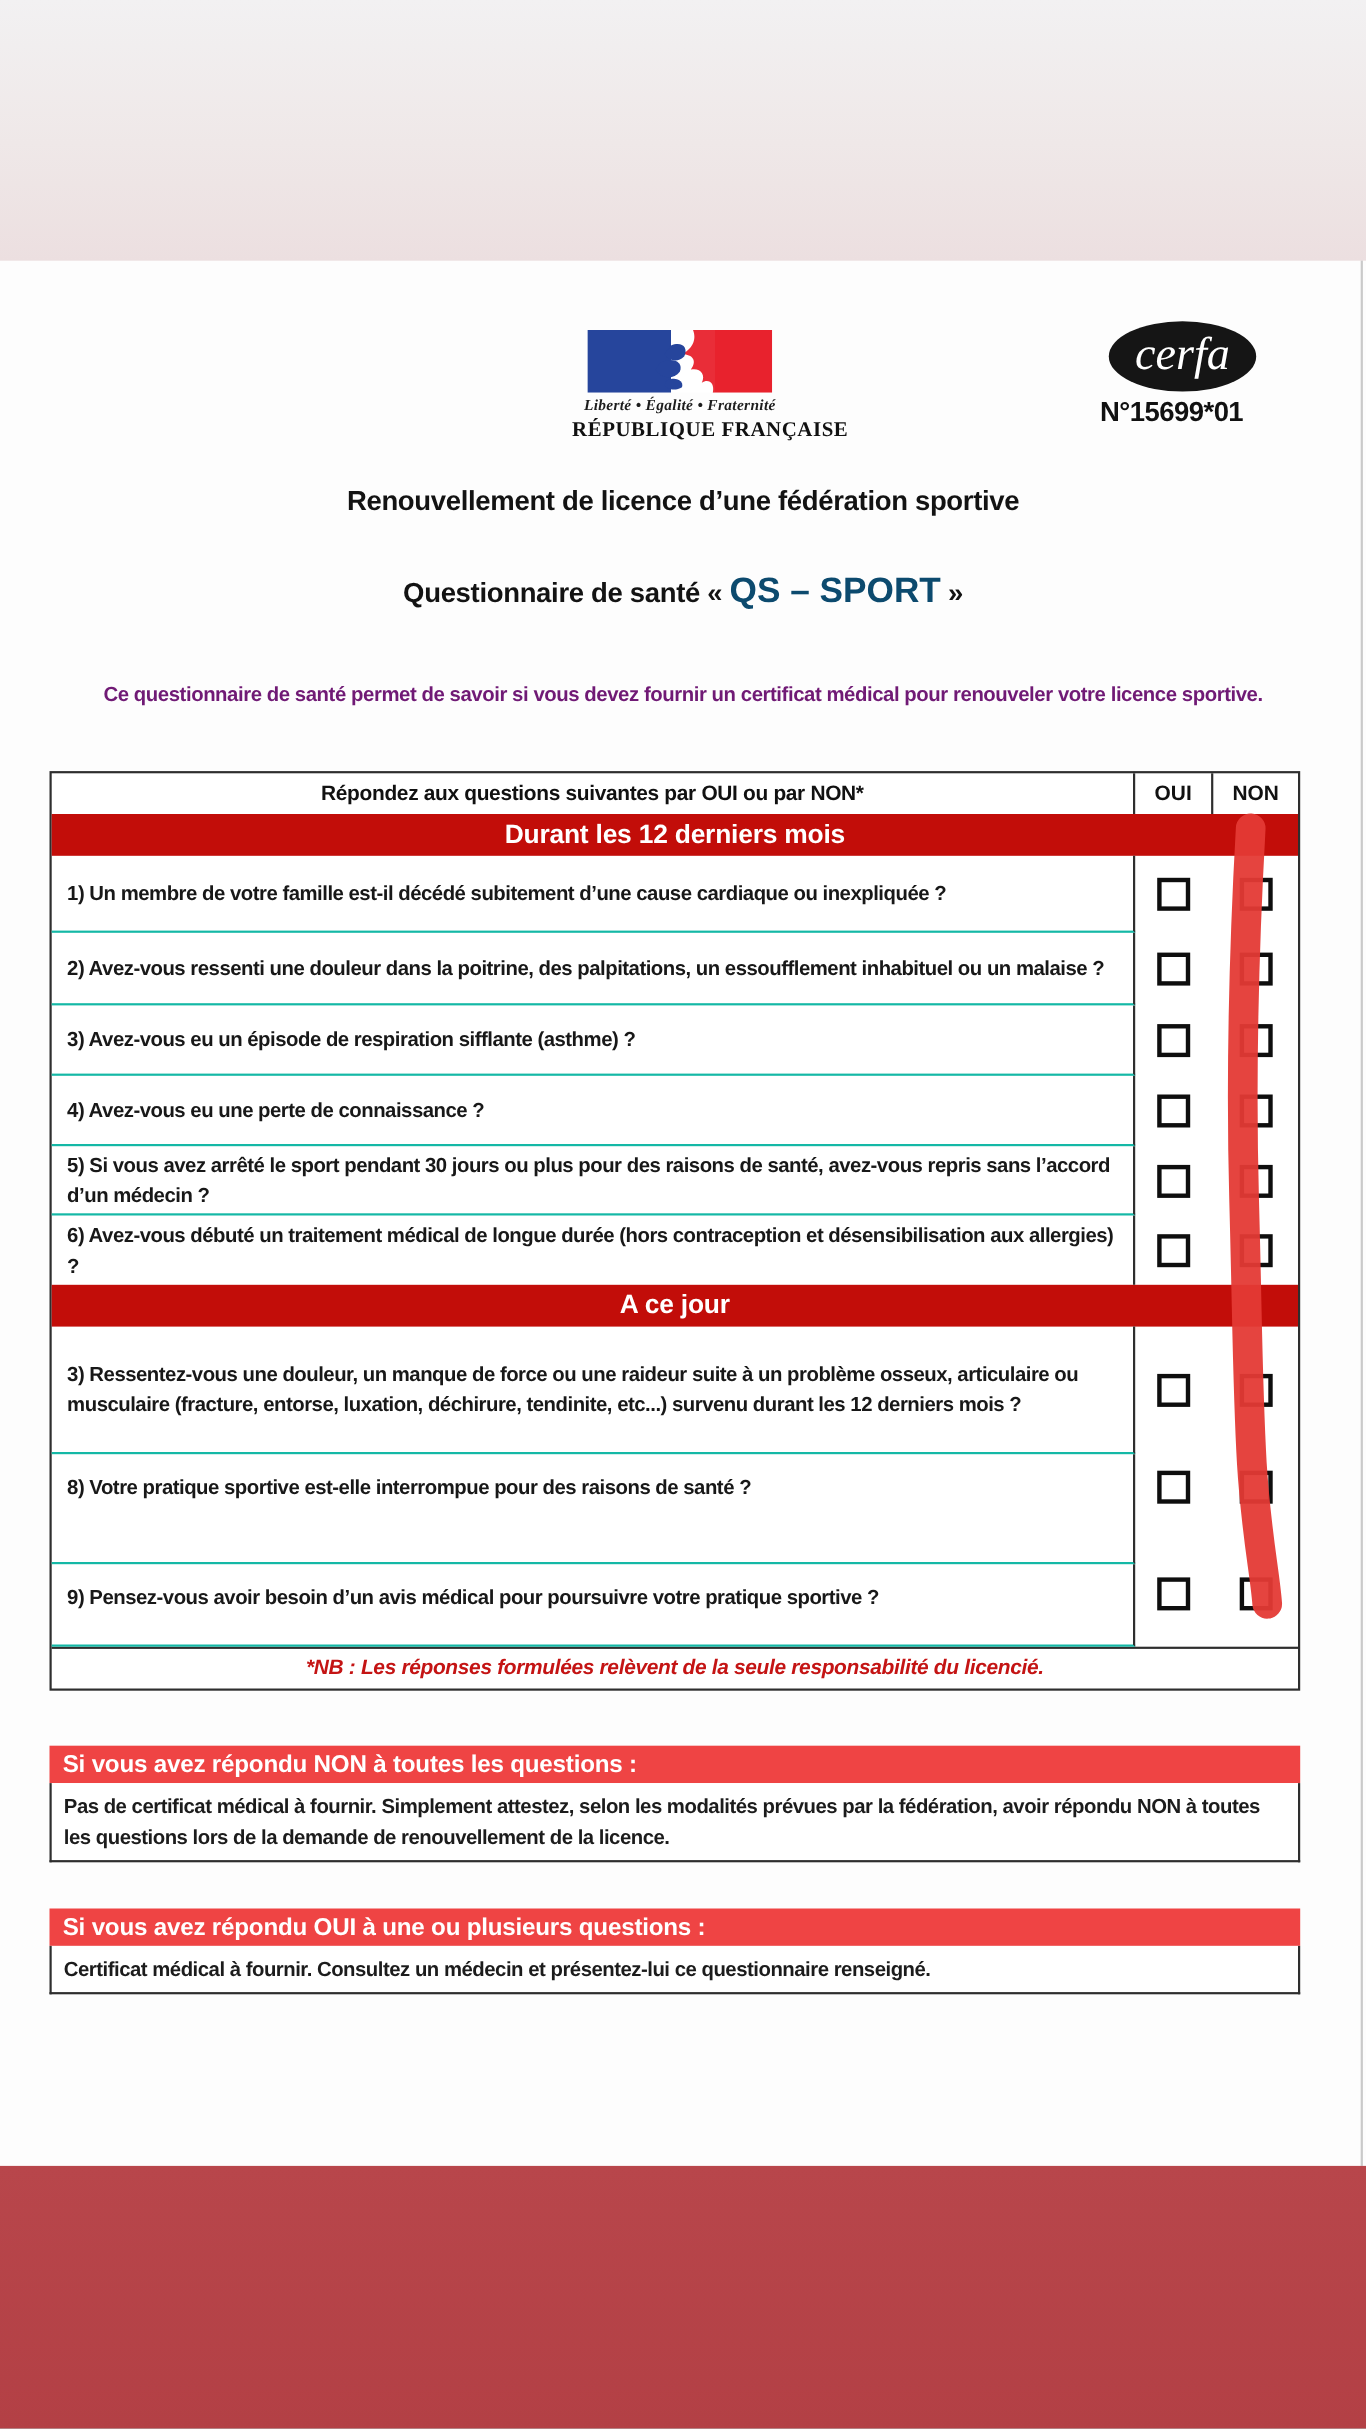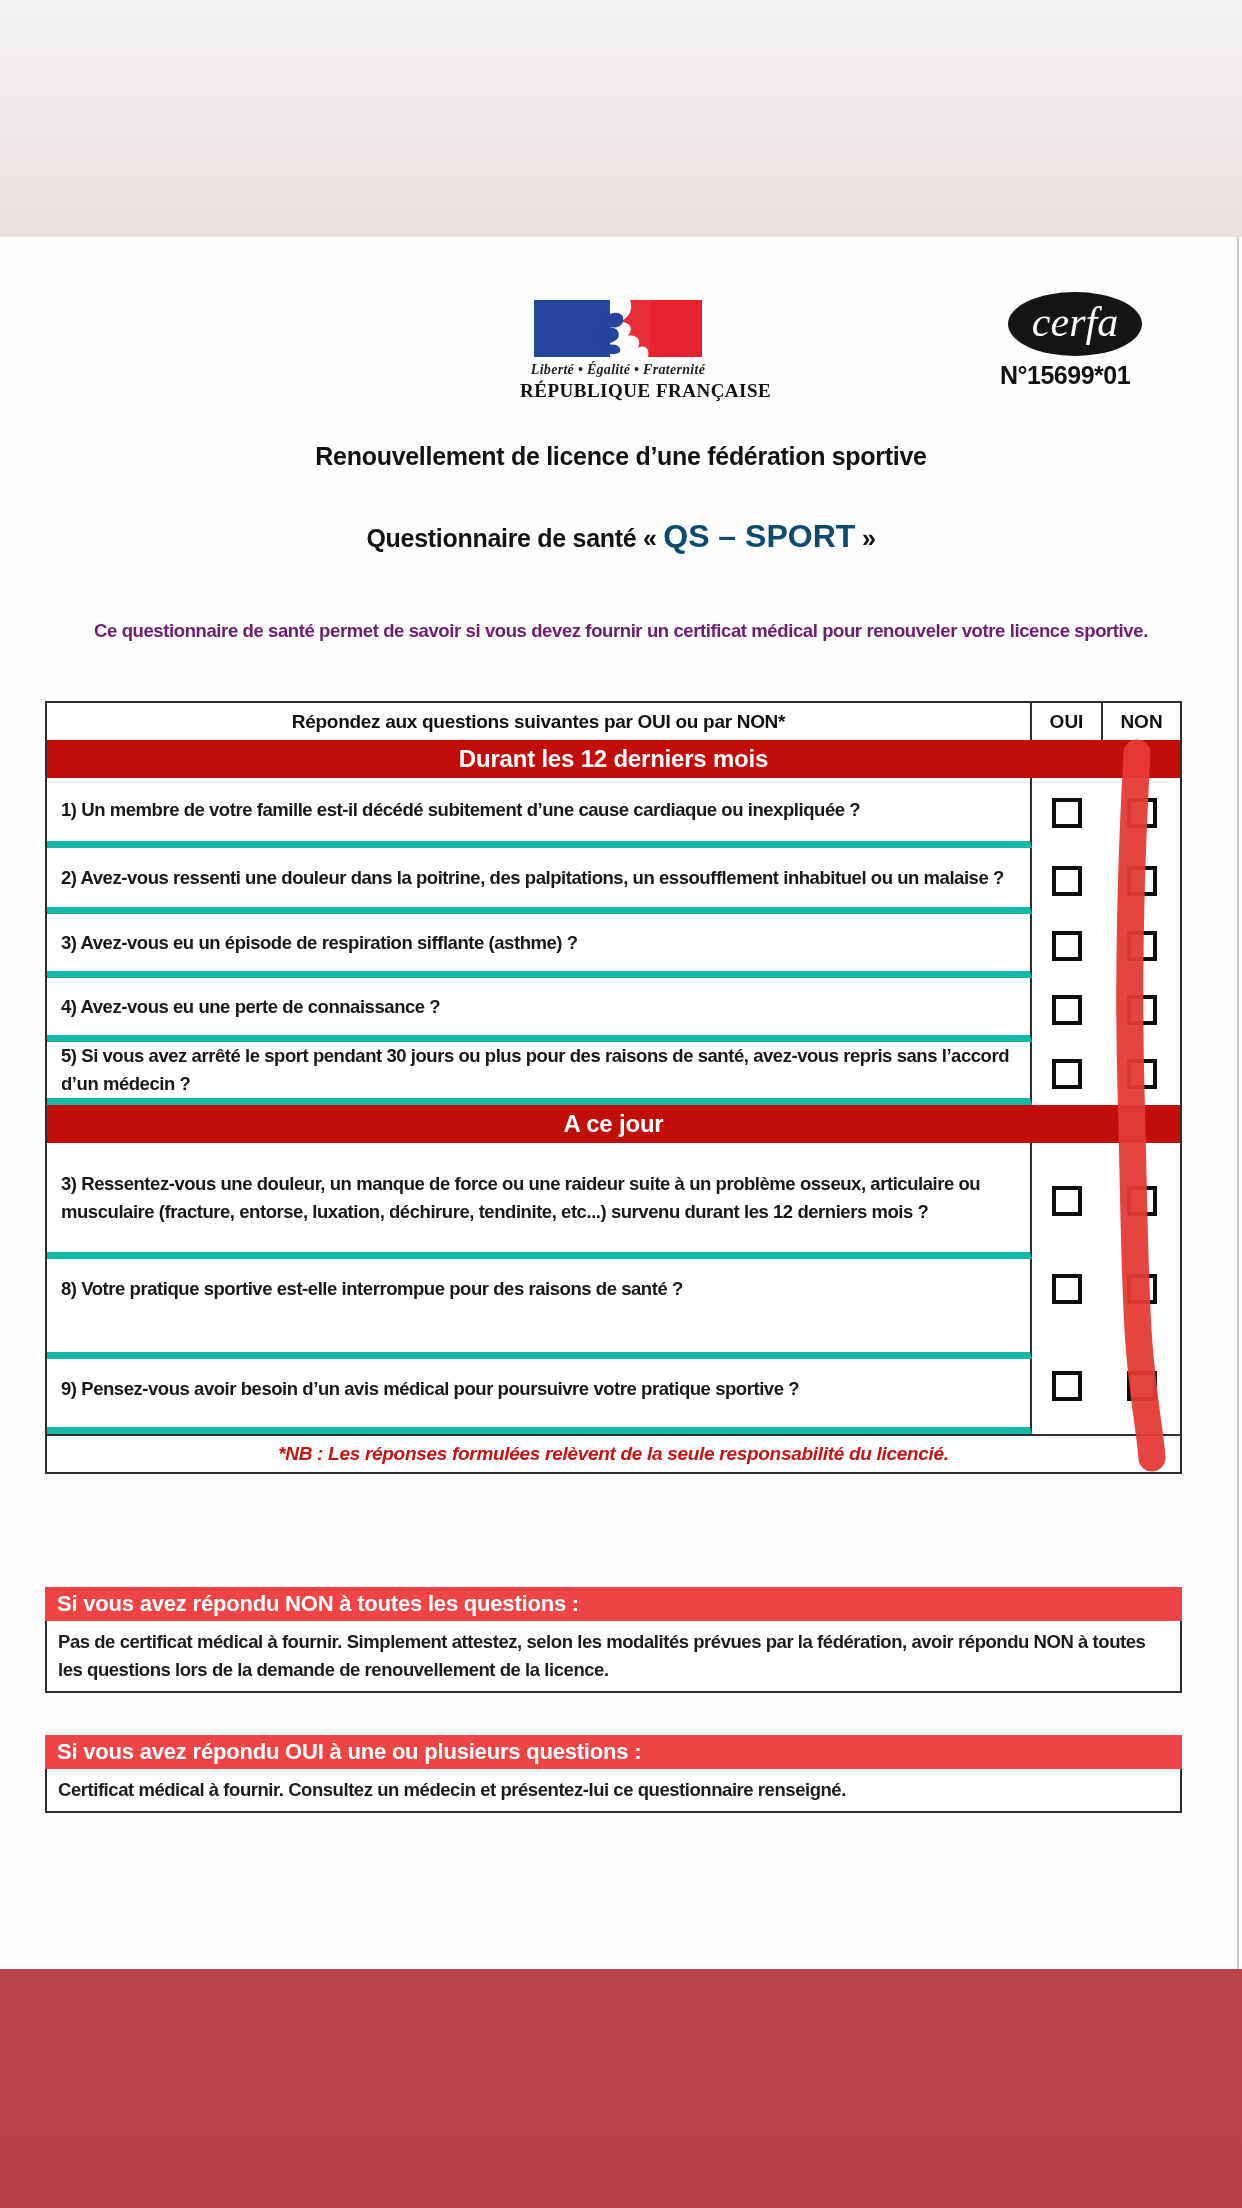--- a/index.html
+++ b/index.html
@@ -41,21 +41,21 @@
   .thead{display:flex;height:37px;}
   .th-q{flex:0 0 985px;display:flex;align-items:center;justify-content:center;
         font-size:19px;font-weight:bold;color:#111;border-right:2px solid #2e2e2e;box-sizing:border-box;letter-spacing:-.3px;}
   .th-oui{flex:0 0 71px;display:flex;align-items:center;justify-content:center;
         font-size:19px;font-weight:bold;color:#111;border-right:2px solid #2e2e2e;box-sizing:border-box;}
   .th-non{flex:1;display:flex;align-items:center;justify-content:center;
         font-size:19px;font-weight:bold;color:#111;}
   .red-bar{height:38px;background:#c20d09;color:#fff;display:flex;align-items:center;justify-content:center;
         font-size:24px;font-weight:bold;letter-spacing:-.2px;}
   .q-row{display:flex;}
-  .q-cell{flex:0 0 985px;box-sizing:border-box;border-right:2px solid #2e2e2e;border-bottom:7px solid #14b8a6;
+  .q-cell{flex:0 0 985px;box-sizing:border-box;border-right:2px solid #2e2e2e;border-bottom:2px solid #14b8a6;
         display:flex;align-items:center;padding:4px 14px;font-size:18.5px;font-weight:bold;color:#181818;
         line-height:28px;letter-spacing:-.45px;}
   .q-row:last-of-type .q-cell{border-bottom:none;}
   .ans{flex:1;position:relative;}
   .cb{position:absolute;width:30px;height:30px;box-sizing:border-box;border:4px solid #0e0e0e;background:#fff;
       top:50%;transform:translateY(-50%);}
   .cb-oui{left:20px;}
   .cb-non{left:95px;}
   .top-align .q-cell{align-items:flex-start;padding-top:16px;}
   .top-align .cb{top:12px;transform:none;}
@@ -145,20 +145,27 @@
           <span class="cb cb-non"></span>
         </div>
     </div>
     <div class="q-row" style="height:63px">
       <div class="q-cell">5) Si vous avez arrêté le sport pendant 30 jours ou plus pour des raisons de santé, avez-vous repris sans l’accord d’un médecin ?</div>
       <div class="ans">
           <span class="cb cb-oui"></span>
           <span class="cb cb-non"></span>
         </div>
     </div>
+    <div class="q-row" style="height:63px">
+      <div class="q-cell" style="border-bottom:none">6) Avez-vous débuté un traitement médical de longue durée (hors contraception et désensibilisation aux allergies) ?</div>
+      <div class="ans">
+          <span class="cb cb-oui"></span>
+          <span class="cb cb-non"></span>
+        </div>
+    </div>
 
     <div class="red-bar">A ce jour</div>
 
     <div class="q-row" style="height:116px">
       <div class="q-cell">3) Ressentez-vous une douleur, un manque de force ou une raideur suite à un problème osseux, articulaire ou musculaire (fracture, entorse, luxation, déchirure, tendinite, etc...) survenu durant les 12 derniers mois ?</div>
       <div class="ans">
           <span class="cb cb-oui"></span>
           <span class="cb cb-non"></span>
         </div>
     </div>

